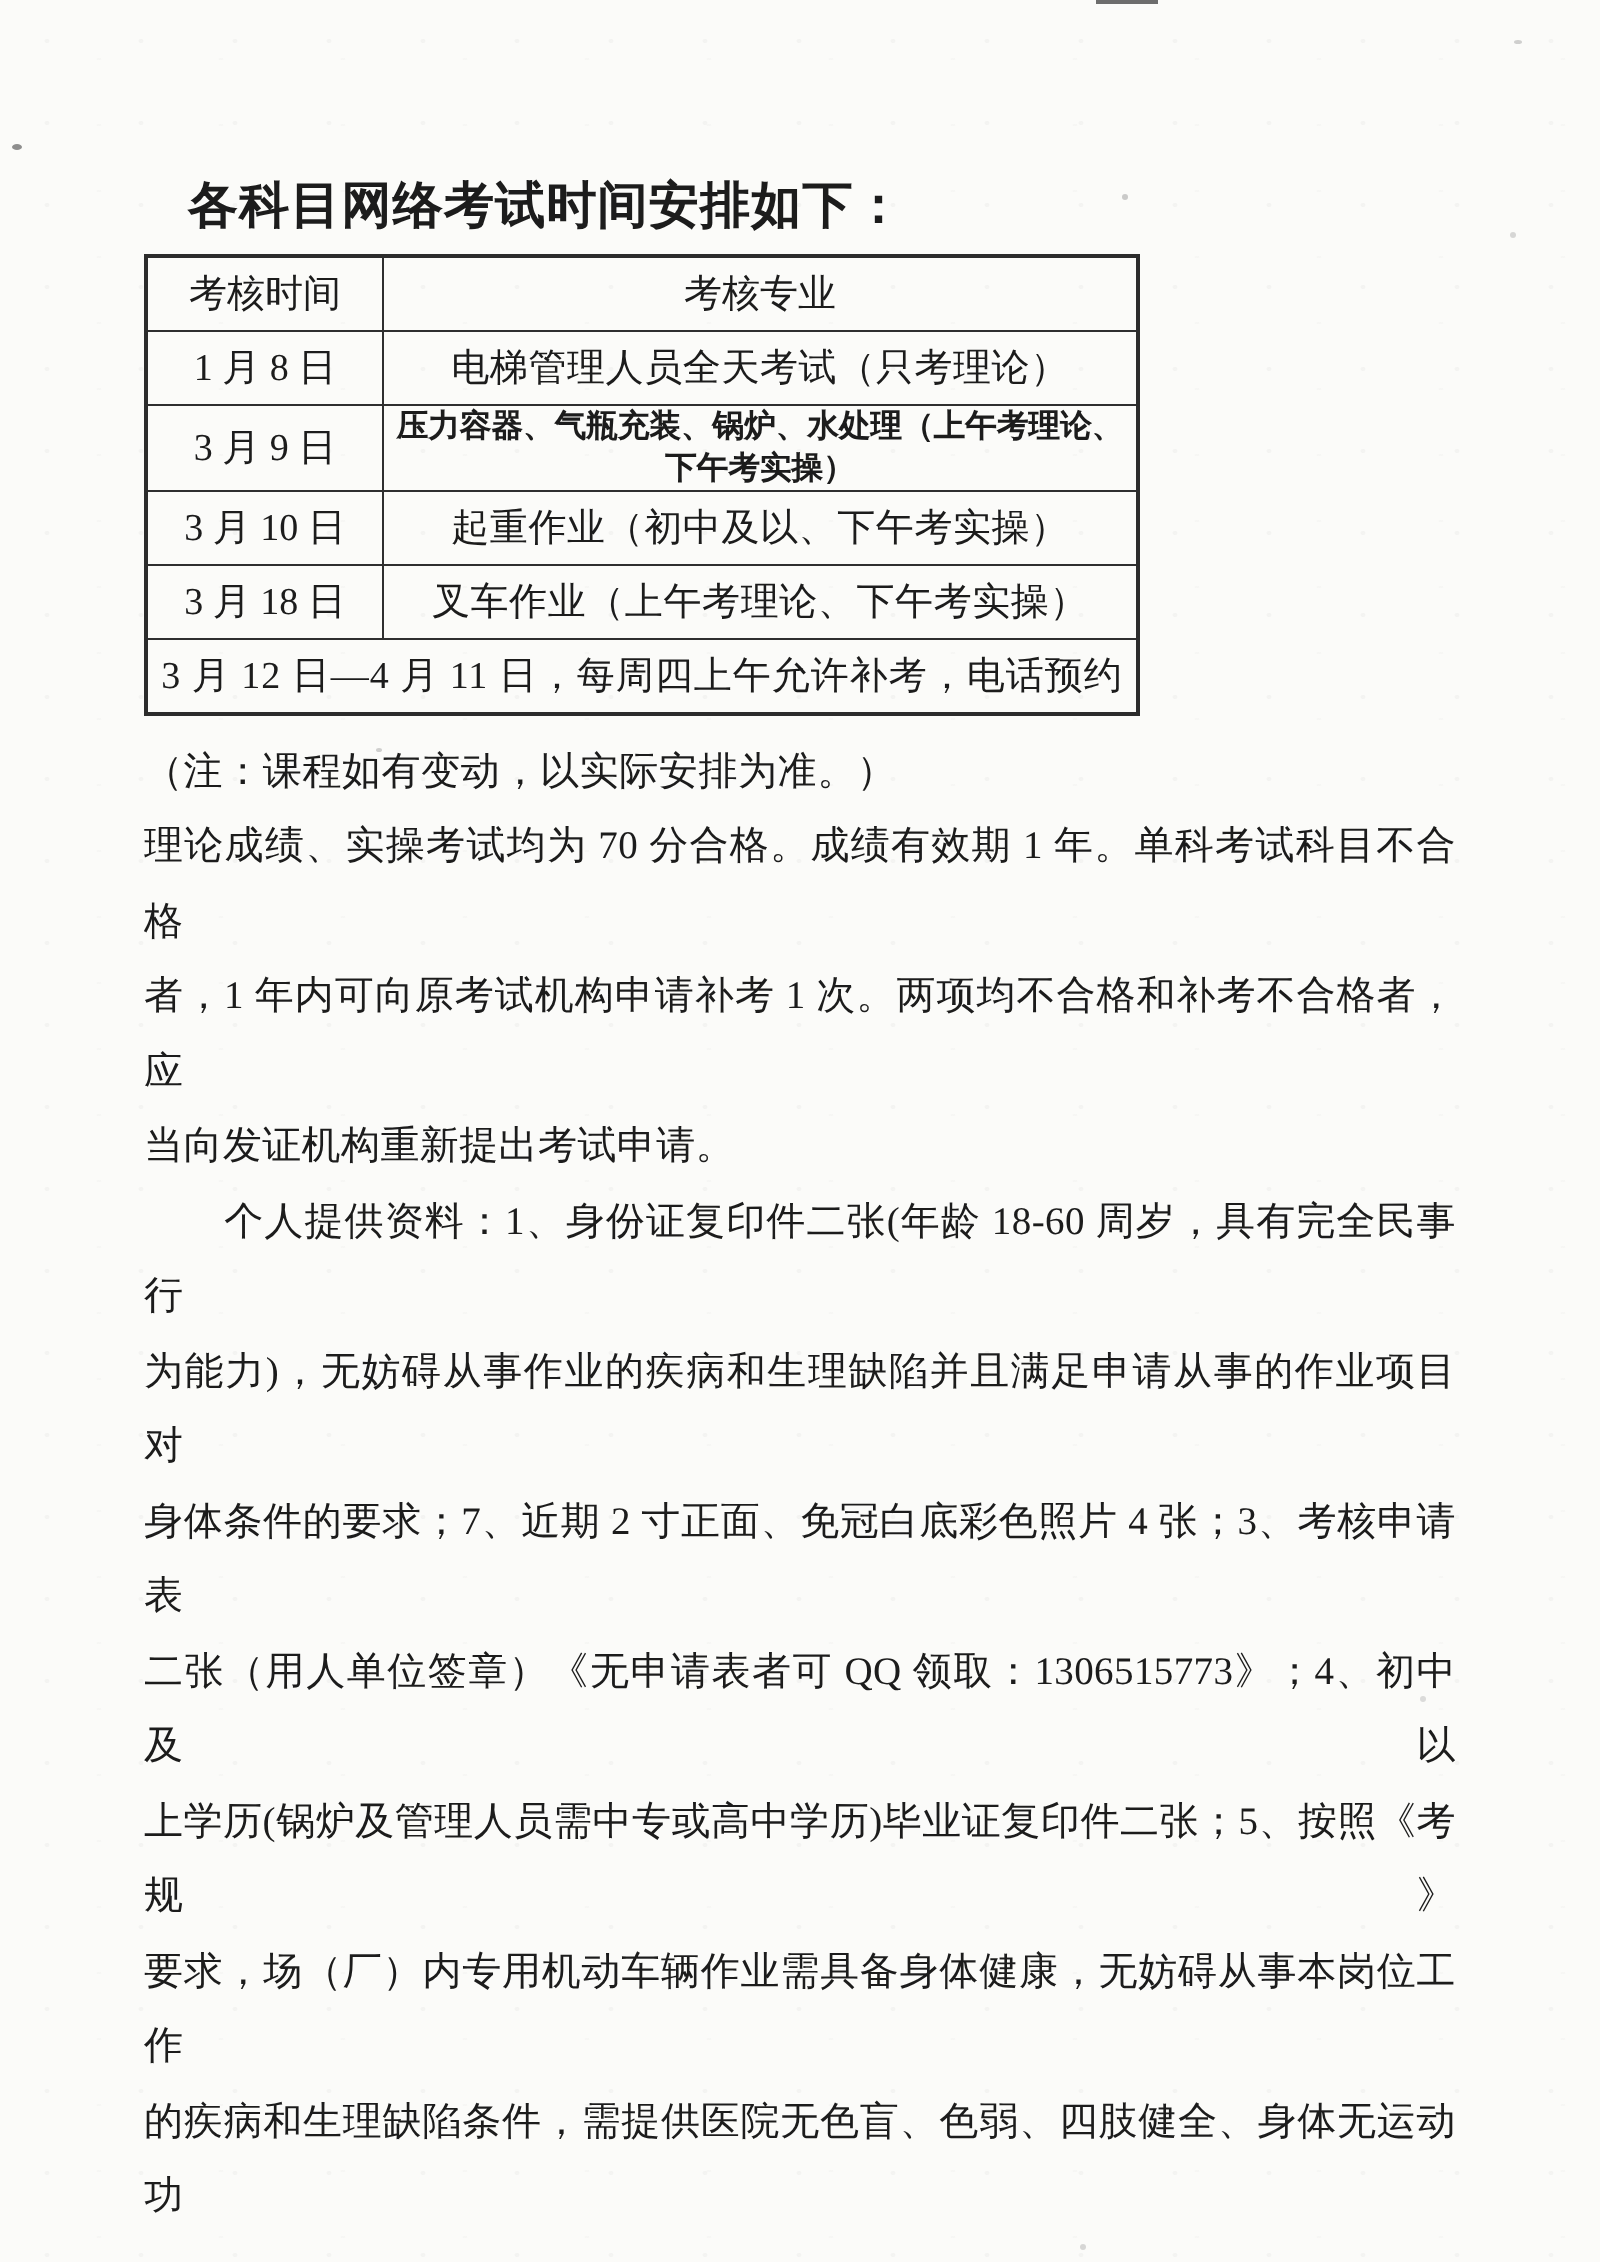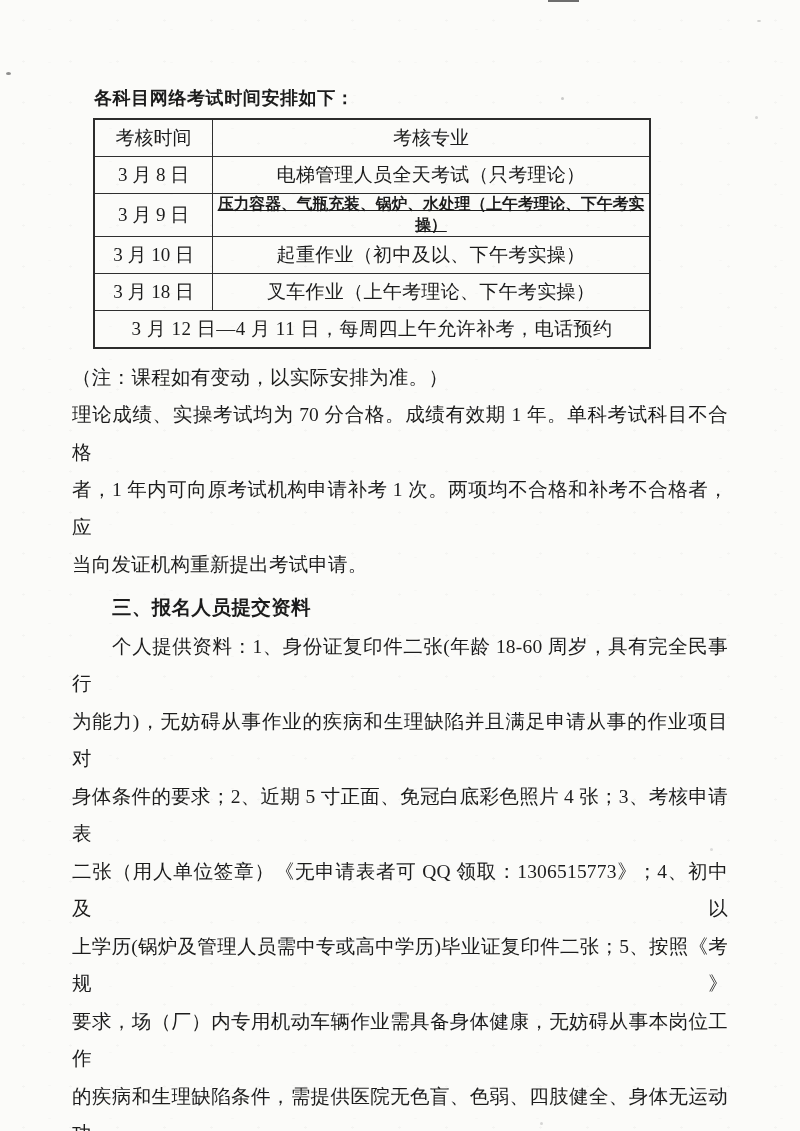--- a/index.html
+++ b/index.html
@@ -14,38 +14,38 @@
     background-size:47px 41px, 61px 33px;
     background-position:0 0, 19px 13px;
     overflow:hidden;
     color:#1c1c1c;
     font-family:"Liberation Serif","DejaVu Serif",serif;
   }
   .content{position:absolute;left:72px;right:72px;top:86px;}
 
   .doc-heading{
     font-family:Liberation Serif, serif;
-    font-weight:700;font-size:18px;letter-spacing:0.6px;
+    font-weight:700;font-size:25px;letter-spacing:0.6px;
     margin:0 0 8px 22px;
   }
 
   table.sched{
     border-collapse:collapse;table-layout:fixed;
-    width:558px;margin-left:21px;
+    width:498px;
     border:2.2px solid #2c2c2c;
     font-size:19px;
   }
   table.sched th, table.sched td{
     border:1.5px solid #2f2f2f;
     height:36px;padding:0;font-weight:400;
   }
   th.time-col{width:117px;}
   td.date-cell, th{text-align:center;}
   td.subject-cell{text-align:center;padding-left:13px;letter-spacing:0.3px;}
-  tr.compact td.subject-cell{font-size:15.8px;font-weight:700;letter-spacing:0;padding-left:0;text-decoration:underline;}
+  tr.compact td.subject-cell{font-size:15.8px;font-weight:700;letter-spacing:0;padding-left:0;}
   td.span-cell{text-align:center;height:40px;letter-spacing:0.5px;}
 
   .note{
     font-family:"Liberation Sans","DejaVu Sans",sans-serif;
     font-weight:400;font-size:19.5px;letter-spacing:0.3px;
     margin:13px 0 4px 0;line-height:30px;
   }
 
   .para{font-size:19.5px;line-height:37.5px;letter-spacing:0.2px;}
   .tline{text-align:justify;text-align-last:justify;}
@@ -86,21 +86,21 @@
 
     <div class="doc-heading">各科目网络考试时间安排如下：</div>
 
     <table class="sched">
       <tbody>
           <tr>
         <th class="time-col">考核时间</th>
         <th>考核专业</th>
       </tr>
       <tr>
-        <td class="date-cell">3 月 8 日</td>
+        <td class="date-cell">1 月 8 日</td>
         <td class="subject-cell">电梯管理人员全天考试（只考理论）</td>
       </tr>
       <tr class="compact">
         <td class="date-cell">3 月 9 日</td>
         <td class="subject-cell">压力容器、气瓶充装、锅炉、水处理（上午考理论、下午考实操）</td>
       </tr>
       <tr>
         <td class="date-cell">3 月 10 日</td>
         <td class="subject-cell">起重作业（初中及以、下午考实操）</td>
       </tr>
@@ -115,26 +115,25 @@
       </table>
 
     <div class="note">（注：课程如有变动，以实际安排为准。）</div>
 
     <div class="para">
         <div class="tline">理论成绩、实操考试均为 70 分合格。成绩有效期 1 年。单科考试科目不合格</div>
         <div class="tline">者，1 年内可向原考试机构申请补考 1 次。两项均不合格和补考不合格者，应</div>
         <div class="tline tline-last">当向发证机构重新提出考试申请。</div>
       </div>
 
-    <div class="sec-title">三、报名人员提交资料</div>
 
     <div class="para">
         <div class="tline">　　个人提供资料：1、身份证复印件二张(年龄 18-60 周岁，具有完全民事行</div>
         <div class="tline">为能力)，无妨碍从事作业的疾病和生理缺陷并且满足申请从事的作业项目对</div>
-        <div class="tline">身体条件的要求；2、近期 5 寸正面、免冠白底彩色照片 4 张；3、考核申请表</div>
+        <div class="tline">身体条件的要求；7、近期 2 寸正面、免冠白底彩色照片 4 张；3、考核申请表</div>
         <div class="tline">二张（用人单位签章）《无申请表者可 QQ 领取：1306515773》；4、初中及以</div>
         <div class="tline">上学历(锅炉及管理人员需中专或高中学历)毕业证复印件二张；5、按照《考规》</div>
         <div class="tline">要求，场（厂）内专用机动车辆作业需具备身体健康，无妨碍从事本岗位工作</div>
         <div class="tline">的疾病和生理缺陷条件，需提供医院无色盲、色弱、四肢健全、身体无运动功</div>
       </div>
 
   </div>
 </div>
 
 </body></html>

